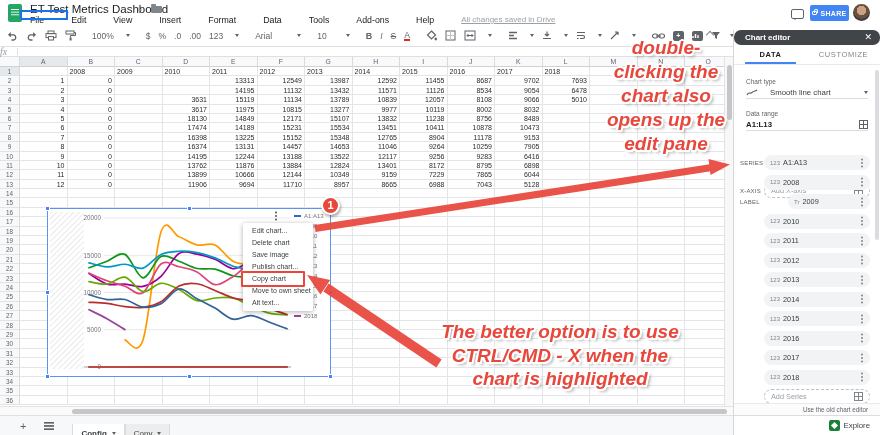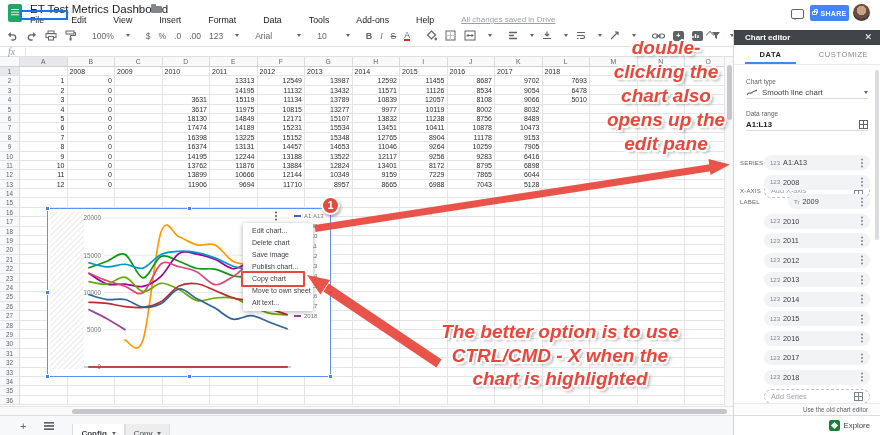--- a/index.html
+++ b/index.html
@@ -35,21 +35,21 @@
   .caret { width:0; height:0; border-left:2.6px solid transparent; border-right:2.6px solid transparent; border-top:3.2px solid #5f6368; display:inline-block; margin-left:1px; }
   .tb svg { display:block; }
   .darksq { width:11px; height:10px; background:#5f6368; border-radius:2px; color:#fff; font-size:7px; line-height:10px; text-align:center; font-weight:bold; }
   #strike-btn { text-decoration:line-through; }
   #textcolor-btn { border-bottom:2px solid #d93025; line-height:8px; }
   #collapse-toolbar { position:absolute; left:706px; top:5px; width:8px; height:8px; }
   #collapse-toolbar:before { content:""; position:absolute; left:1px; top:2px; width:5px; height:5px; border-left:1.4px solid #80868b; border-top:1.4px solid #80868b; transform:rotate(45deg); }
 
   
   #formula-bar { position:absolute; left:0; top:47px; width:733px; height:10px; background:#fff; border-bottom:1px solid #e0e0e0; display:flex; align-items:center; }
-  #fx-label { font-style:italic; font-size:10px; color:#9aa0a6; margin-left:8px; font-family:"Liberation Serif", serif; }
+  #fx-label { font-style:italic; font-size:10px; color:#9aa0a6; font-family:"Liberation Serif", serif; }
   #fx-divider { width:1px; height:7px; background:#e0e0e0; margin-left:10px; }
 
   
   #grid { position:absolute; left:0; top:57px; width:733px; height:349px; background:#fff; overflow:hidden; }
   .grow { display:flex; }
   .hcell { height:10px; background:#f8f9fa; border-right:1px solid #d9dadc; border-bottom:1px solid #cfd1d4;
     font-size:6.8px; color:#5f6368; text-align:center; line-height:10px; flex:none; }
   .hcell.hl { background:#e6e9ec; }
   .gut { width:20px; height:9.4px; background:#f8f9fa; border-right:1px solid #d9dadc; border-bottom:1px solid #e2e3e4;
     font-size:6.3px; color:#5f6368; text-align:center; line-height:9.4px; flex:none; }
@@ -69,29 +69,29 @@
 
   
   #context-menu { position:absolute; left:243px; top:223px; width:70px; background:#fff; border-radius:2px;
     box-shadow:0 1px 5px rgba(0,0,0,.32); z-index:5; padding:2px 0; }
   .cm-item { height:12px; line-height:12px; font-size:7px; color:#3c4043; padding-left:9px; white-space:nowrap; overflow:hidden; }
   #copy-chart-box { position:absolute; left:241px; top:271px; width:64px; height:16px; border:2px solid #e8473c; z-index:8; border-radius:1px; }
 
   
   #pane { position:absolute; left:733px; top:30px; width:147px; height:405px; background:#fff; border-left:1px solid #d5d7d9; z-index:2; }
   #pane-header { position:absolute; left:0; top:0; width:100%; height:15px; background:#414549; color:#fff;
-    font-size:8px; font-weight:bold; line-height:15px; padding-left:11px; }
+    font-size:8px; font-weight:bold; line-height:15px; padding-left:11px;border-radius:7px; }
   #pane-close { position:absolute; right:8px; top:0; color:#fff; font-size:9px; line-height:15px; font-weight:normal; }
   #pane-tabs { position:absolute; left:0; top:15px; width:100%; height:20px; border-bottom:1px solid #e8eaed; display:flex; }
   .pane-tab { flex:1; text-align:center; font-size:7.5px; letter-spacing:.6px; line-height:20px; color:#80868b; position:relative; }
   .pane-tab.active { color:#202124; font-weight:bold; }
   .pane-tab.active:after { content:""; position:absolute; left:11px; right:11px; bottom:0; height:2px; background:#4285f4; }
   #pane-body { position:absolute; left:0; top:35px; width:100%; height:338px; overflow:hidden; }
   .pane-label { position:absolute; left:12px; font-size:6.5px; color:#5f6368; }
-  #type-select { position:absolute; left:12px; top:21px; right:12px; height:13px; border-bottom:1px solid #dadce0; display:flex; align-items:center; gap:4px; font-size:7.8px; color:#3c4043; }
+  #type-select { position:absolute; left:12px; top:21px; right:12px; height:13px; border-bottom:1px solid #dadce0; display:flex; align-items:center; gap:12px; font-size:7.8px; color:#3c4043; }
   #type-select .caret { margin-left:auto; }
   #range-row { position:absolute; left:12px; top:53px; right:12px; height:13px; border-bottom:1px solid #dadce0; display:flex; align-items:center; font-size:7.8px; color:#202124; font-weight:bold; }
   #range-row svg { margin-left:auto; }
   #xaxis-row { position:absolute; left:4px; top:71px; right:10px; height:15px; display:flex; align-items:center;margin-top:47px; }
   .row-label { width:26px; font-size:6px; color:#5f6368; flex:none; padding-left:2px; letter-spacing:.2px; }
   .pill { flex:1; height:14px; background:#f1f3f4; border-radius:8px; display:flex; align-items:center; padding:0 6px; gap:3px; min-width:0; }
   .pill.dashed { background:#fff; border:1px dashed #bdc1c6; color:#80868b; }
   .pill .pfx { font-size:6px; color:#80868b; flex:none; }
   .pill .pname { font-size:7.3px; color:#3c4043; white-space:nowrap; overflow:hidden; }
   .pill .ph { font-size:7.3px; color:#9aa0a6; }

